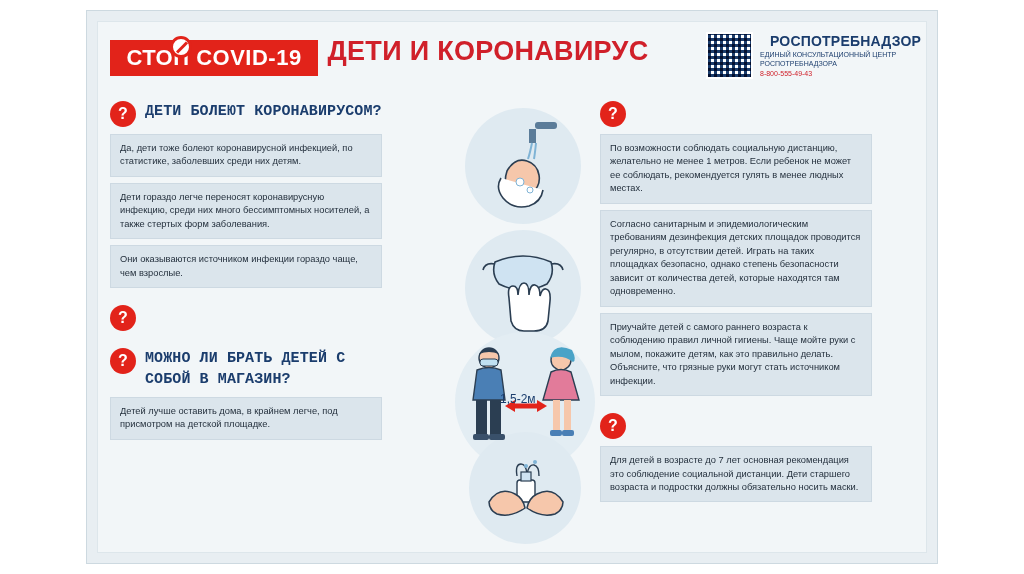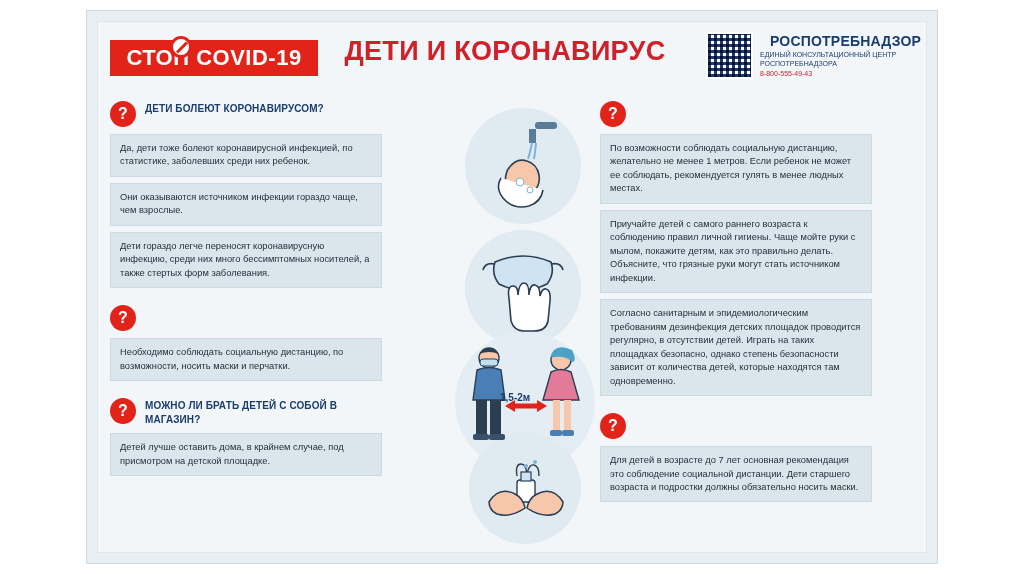--- a/index.html
+++ b/index.html
@@ -44,21 +44,21 @@
   }
   .stop-sign{
     position:absolute;left:170px;top:36px;width:22px;height:22px;border-radius:50%;
     background:#ffffff;border:3px solid #e2231a;box-sizing:border-box;
   }
   .stop-sign:after{
     content:"";position:absolute;left:2px;top:7px;width:14px;height:3px;
     background:#e2231a;transform:rotate(-45deg);
   }
   .main-title{
-    position:absolute;left:340px;top:36px;width:330px;
+    position:absolute;left:323px;top:36px;width:330px;
     text-align:center;color:#d0202a;font-weight:bold;font-size:27px;
     letter-spacing:.3px;white-space:nowrap;
   }
   .qr{
     position:absolute;left:706px;top:32px;width:47px;height:47px;
     background:
       repeating-linear-gradient(90deg,#1b3d6d 0 3px,#ffffff 3px 6px),
       repeating-linear-gradient(0deg,#1b3d6d 0 3px,#ffffff 3px 6px);
     background-blend-mode:multiply;
     border:2px solid #ffffff;
@@ -79,22 +79,22 @@
 
   .qhead{
     display:flex;align-items:flex-start;margin-bottom:7px;
   }
   .qmark{
     width:26px;height:26px;border-radius:50%;background:#e2231a;color:#fff;
     font-weight:bold;font-size:16px;display:flex;align-items:center;justify-content:center;
     flex:0 0 26px;margin-right:9px;margin-top:1px;
   }
   .qtext{
-    color:#1b3d6d;font-weight:bold;font-size:10px;line-height:1.35;
-    letter-spacing:.1px;text-transform:uppercase;padding-top:2px;
+    color:#1b3d6d;font-weight:bold;font-size:15px;line-height:1.35;
+    letter-spacing:.1px;text-transform:uppercase;padding-top:2px;font-family:Liberation Mono, monospace;
   }
   .card{
     background:#dbe5ec;border:1px solid #cdd9e2;
     padding:7px 9px;margin:0 0 6px 0;
     color:#24303d;font-size:9.3px;line-height:1.45;
     box-sizing:border-box;
   }
   .block{margin-bottom:16px;}
 
   
@@ -103,21 +103,21 @@
     position:absolute;border-radius:50%;background:#dfeaf1;
   }
   .c1{left:10px;top:8px;width:116px;height:116px;}
   .c2{left:10px;top:130px;width:116px;height:116px;}
   .c3{left:0px;top:232px;width:140px;height:140px;background:#e3edf3;}
   .c4{left:14px;top:332px;width:112px;height:112px;}
 
   svg{display:block;}
 
   .distlabel{
-    position:absolute;left:45px;top:292px;color:#1b3d6d;font-size:10px;font-weight:bold;
+    position:absolute;left:45px;top:292px;color:#1b3d6d;font-size:12px;font-weight:normal;
   }
 </style>
 </head>
 <body>
 
 <div class="poster">
 
   <div class="sideband left"></div>
   <div class="sideband right"></div>
 
@@ -140,38 +140,37 @@
     <div class="phone">8-800-555-49-43</div>
   </div>
 
   <div class="col left">
 
     <div class="block">
       <div class="qhead">
         <div class="qmark">?</div>
         <div class="qtext">ДЕТИ БОЛЕЮТ КОРОНАВИРУСОМ?</div>
       </div>
-      <div class="card">Да, дети тоже болеют коронавирусной инфекцией, по статистике, заболевших среди них ребенок.</div>
+      <div class="card">Да, дети тоже болеют коронавирусной инфекцией, по статистике, заболевших среди них детям.</div>
+      <div class="card">Дети гораздо легче переносят коронавирусную инфекцию, среди них много бессимптомных носителей, а также стертых форм заболевания.</div>
       <div class="card">Они оказываются источником инфекции гораздо чаще, чем взрослые.</div>
-      <div class="card">Дети гораздо легче переносят коронавирусную инфекцию, среди них много бессимптомных носителей, а также стертых форм заболевания.</div>
-    </div>
-
-    <div class="block">
-      <div class="qhead">
-        <div class="qmark">?</div>
-      </div>
-      <div class="card">Необходимо соблюдать социальную дистанцию, по возможности, носить маски и перчатки.</div>
+    </div>
+
+    <div class="block">
+      <div class="qhead">
+        <div class="qmark">?</div>
+      </div>
     </div>
 
     <div class="block">
       <div class="qhead">
         <div class="qmark">?</div>
         <div class="qtext">МОЖНО ЛИ БРАТЬ ДЕТЕЙ С СОБОЙ В МАГАЗИН?</div>
       </div>
-      <div class="card">Детей лучше оставить дома, в крайнем случае, под присмотром на детской площадке.</div>
+      <div class="card">Детей лучше оставить дома, в крайнем легче, под присмотром на детской площадке.</div>
     </div>
 
   </div>
 
   <div class="center">
     <div class="circ c1"></div>
     <div class="circ c2"></div>
     <div class="circ c3"></div>
     <div class="circ c4"></div>
 
@@ -229,22 +228,22 @@
     </svg>
   </div>
 
   <div class="col right">
 
     <div class="block">
       <div class="qhead">
         <div class="qmark">?</div>
       </div>
       <div class="card">По возможности соблюдать социальную дистанцию, желательно не менее 1 метров. Если ребенок не может ее соблюдать, рекомендуется гулять в менее людных местах.</div>
+      <div class="card">Согласно санитарным и эпидемиологическим требованиям дезинфекция детских площадок проводится регулярно, в отсутствии детей. Играть на таких площадках безопасно, однако степень безопасности зависит от количества детей, которые находятся там одновременно.</div>
       <div class="card">Приучайте детей с самого раннего возраста к соблюдению правил личной гигиены. Чаще мойте руки с мылом, покажите детям, как это правильно делать. Объясните, что грязные руки могут стать источником инфекции.</div>
-      <div class="card">Согласно санитарным и эпидемиологическим требованиям дезинфекция детских площадок проводится регулярно, в отсутствии детей. Играть на таких площадках безопасно, однако степень безопасности зависит от количества детей, которые находятся там одновременно.</div>
     </div>
 
     <div class="block">
       <div class="qhead">
         <div class="qmark">?</div>
       </div>
       <div class="card">Для детей в возрасте до 7 лет основная рекомендация это соблюдение социальной дистанции. Дети старшего возраста и подростки должны обязательно носить маски.</div>
     </div>
 
   </div>

